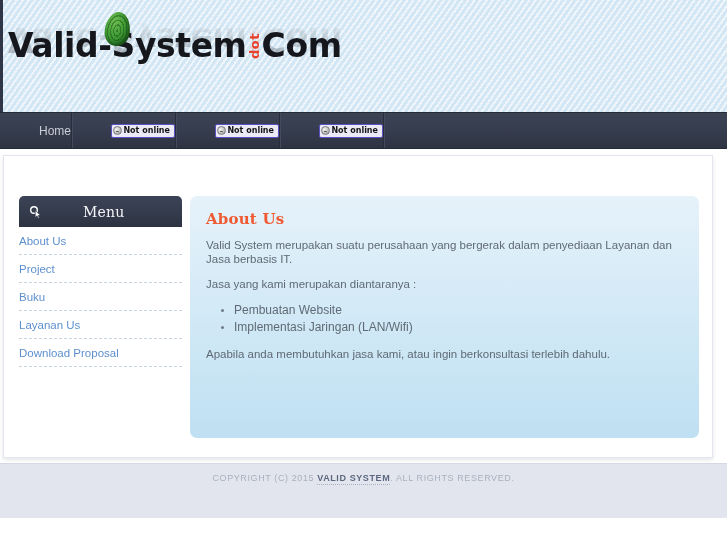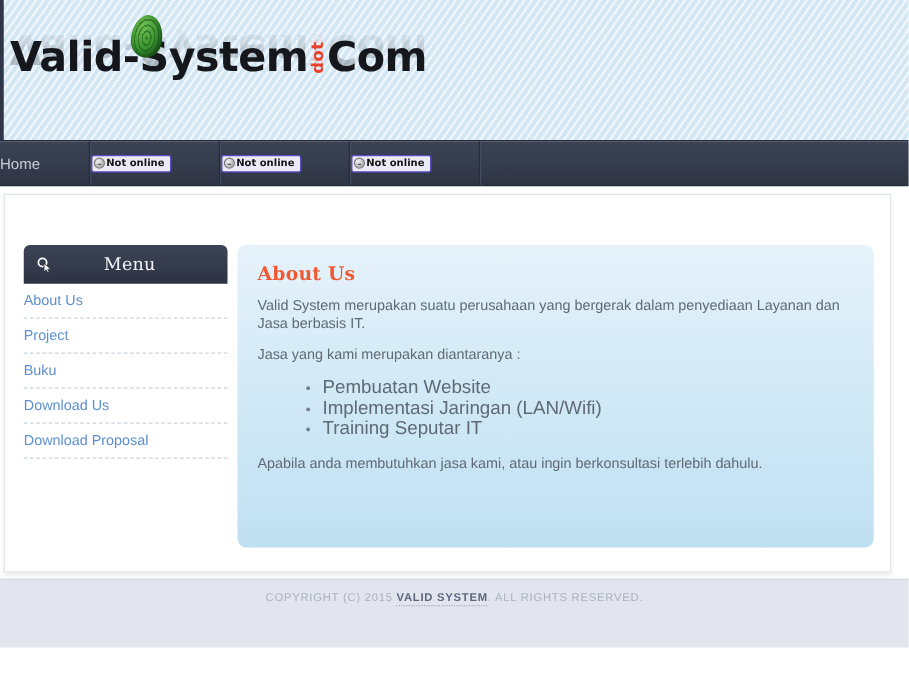--- a/index.html
+++ b/index.html
@@ -130,21 +130,21 @@
     background: linear-gradient(to bottom, #3b4355 0%, #363d4e 48%, #2e3442 100%);
     border-top: 1px solid #262b38;
     border-bottom: 1px solid #262b38;
     display: flex;
     align-items: stretch;
     box-sizing: border-box;
   }
   .nav-item {
     display: flex;
     align-items: center;
-    justify-content: flex-start;
+    justify-content: flex-end;
     box-sizing: border-box;
     border-right: 1px solid #272d3a;
     border-left: 1px solid #434b5e;
     color: #c9cdd6;
     font-size: 12px;
     height: 100%;
   }
   .nav-item:first-child { border-left: none; }
   .nav-home { width: 72px; }
   .nav-ym   { width: 104px; }
@@ -275,25 +275,24 @@
     font-size: 11.5px;
     color: #5f6a74;
     line-height: 14px;
   }
   .content ul {
     margin: 0 0 12px 0;
     padding-left: 28px;
     list-style: none;
   }
   .content ul li {
-    font-size: 15px;
+    font-size: 12px;
     color: #5f6a74;
     line-height: 16.5px;
     position: relative;
-    margin-left: 24px;
   }
   .content ul li::before {
     content: "";
     position: absolute;
     left: -13px;
     top: 7px;
     width: 3px;
     height: 3px;
     border-radius: 50%;
     background: #6f7d88;
@@ -394,38 +393,37 @@
         <li>
           <a href="#">About Us</a>
         </li>
         <li>
           <a href="#">Project</a>
         </li>
         <li>
           <a href="#">Buku</a>
         </li>
         <li>
-          <a href="#">Download Us</a>
+          <a href="#">Layanan Us</a>
         </li>
         <li>
           <a href="#">Download Proposal</a>
         </li>
       </ul>
     </div>
 
     <div class="content">
       <h1>About Us</h1>
 
       <p>Valid System merupakan suatu perusahaan yang bergerak dalam penyediaan Layanan dan Jasa berbasis IT.</p>
       <p>Jasa yang kami merupakan diantaranya :</p>
 
       <ul>
         <li>Pembuatan Website</li>
         <li>Implementasi Jaringan (LAN/Wifi)</li>
-        <li>Training Seputar IT</li>
       </ul>
 
       <p>Apabila anda membutuhkan jasa kami, atau ingin berkonsultasi terlebih dahulu.</p>
 
     </div>
   </div>
 
   <div class="footer">
     <div class="footer-text"><span>COPYRIGHT (C) 2015 </span><span class="brand">VALID SYSTEM</span><span>. ALL RIGHTS RESERVED.</span></div>
   </div>

